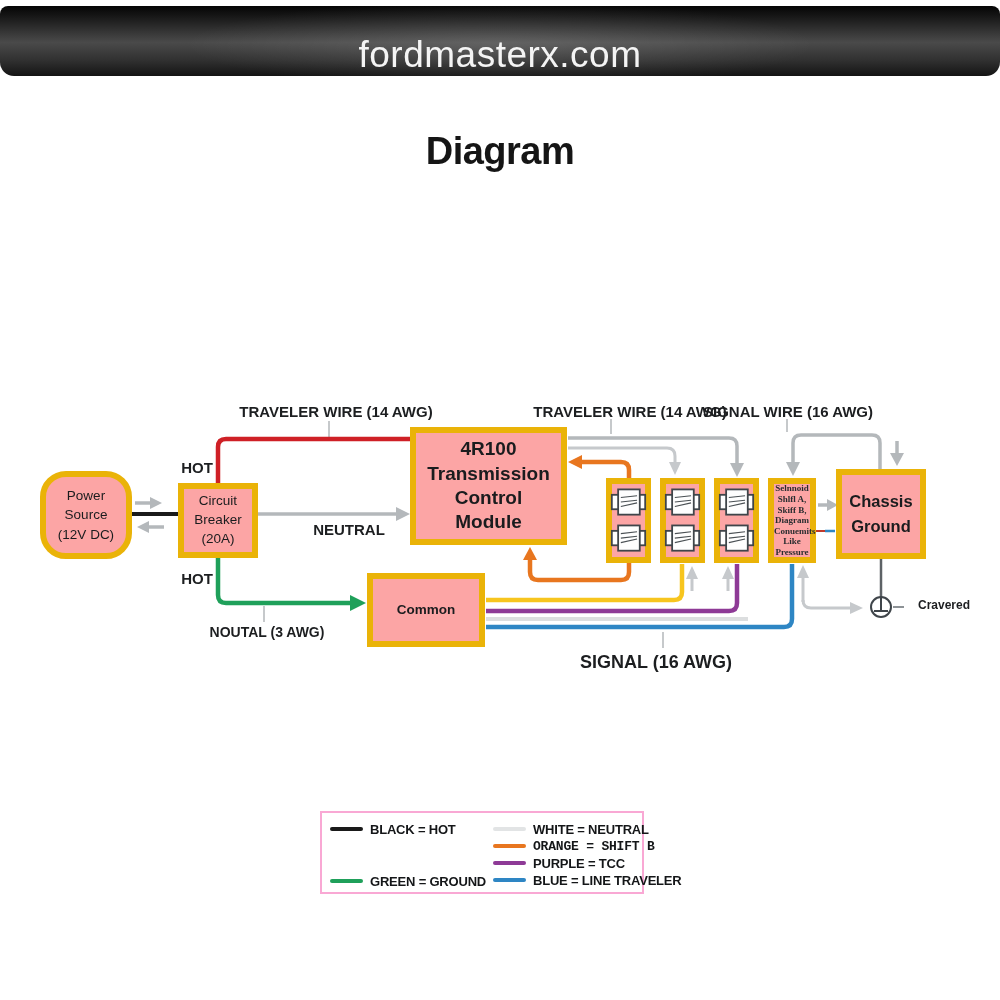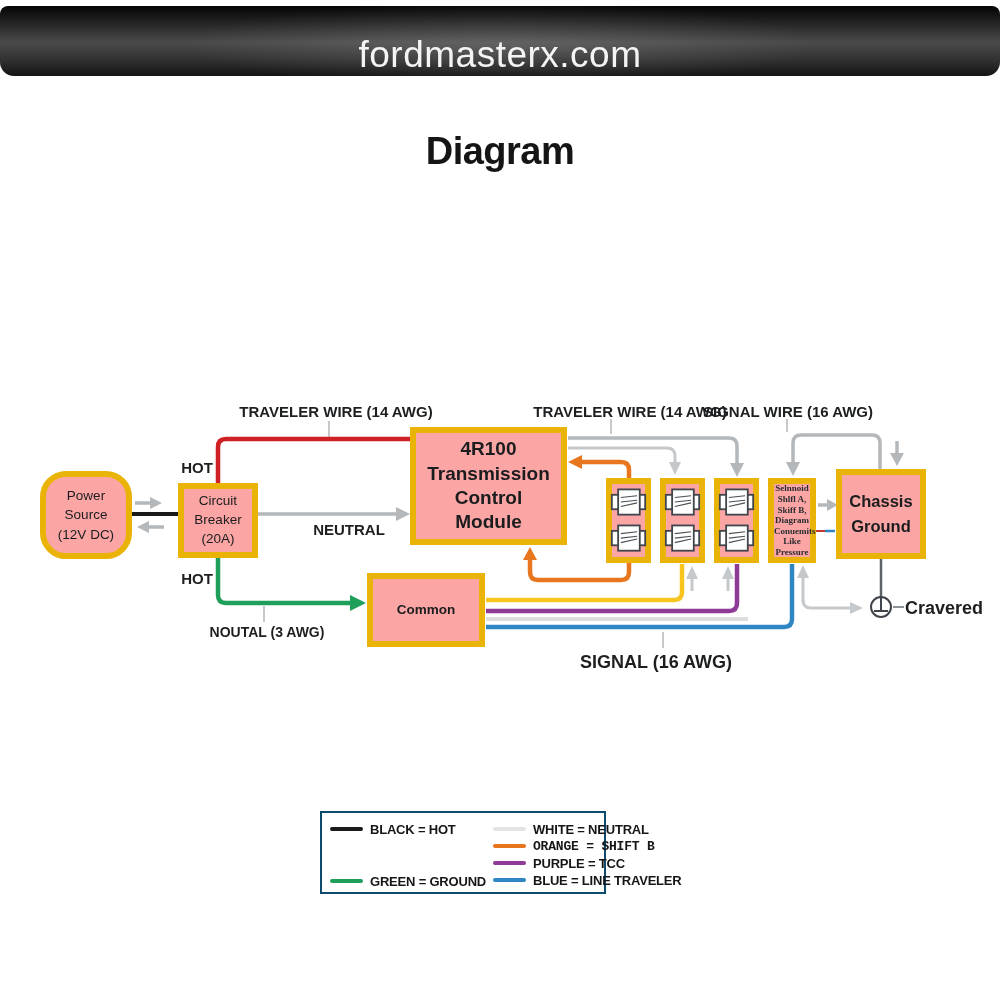--- a/index.html
+++ b/index.html
@@ -39,25 +39,25 @@
   .wlabel{position:absolute;font-weight:700;font-size:15px;color:#1c1e20;
           transform:translateX(-50%);white-space:nowrap;z-index:4;}
   .l-trav1{left:336px;top:403px;}
   .l-trav2{left:630px;top:403px;}
   .l-sigwire{left:788px;top:403px;}
   .l-hot-top{left:197px;top:459px;font-size:15px;}
   .l-hot-bot{left:197px;top:570px;font-size:15px;}
   .l-neutral{left:349px;top:521px;}
   .l-noutal{left:267px;top:624px;font-size:14px;}
   .l-signal{left:656px;top:652px;font-size:18px;}
-  .l-cravered{left:944px;top:598px;font-size:18px;}
-
-  
-  .legend{position:absolute;left:320px;top:811px;width:286px;height:83px;background:#fff;
-          border:2px solid #0c4a6e;box-sizing:border-box;z-index:3;}
+  .l-cravered{left:944px;top:598px;font-size:12px;}
+
+  
+  .legend{position:absolute;left:320px;top:811px;width:324px;height:83px;background:#fff;
+          border:2px solid #f9a8d4;box-sizing:border-box;z-index:3;}
   .lrow{position:absolute;display:flex;align-items:center;height:14px;}
   .lswatch{display:inline-block;width:33px;height:4px;border-radius:2px;margin-right:7px;flex:none;}
   .ltext{font-size:13px;font-weight:700;color:#141618;letter-spacing:-0.2px;white-space:nowrap;}
 
   
   svg.wires{position:absolute;left:0;top:0;z-index:2;}
   .w-black{stroke:#1a1a1a;stroke-width:4;}
   .w-red{stroke:#cf2026;stroke-width:4.5;fill:none;}
   .w-green{stroke:#1fa05a;stroke-width:4.5;fill:none;}
   .w-orange{stroke:#e8761f;stroke-width:4.5;fill:none;}

